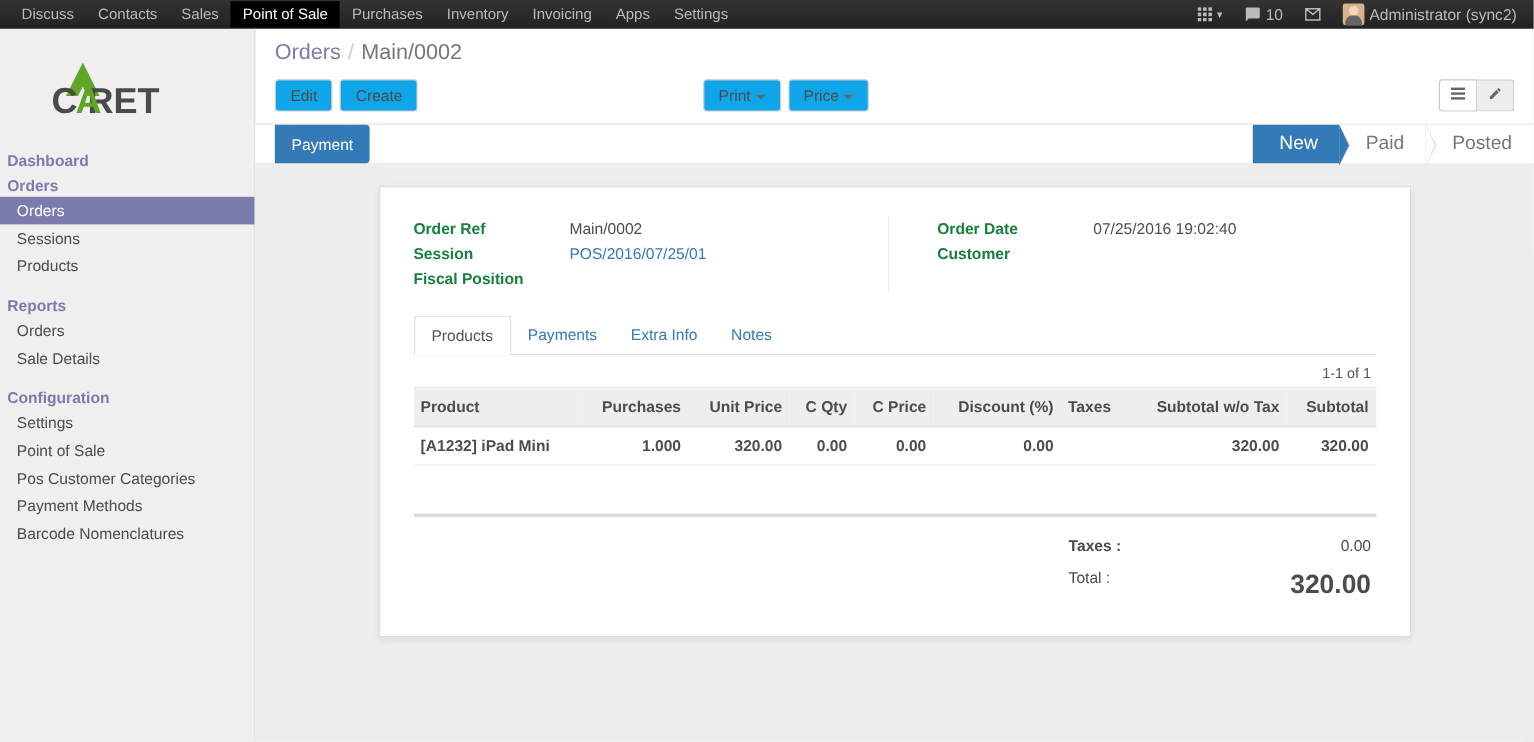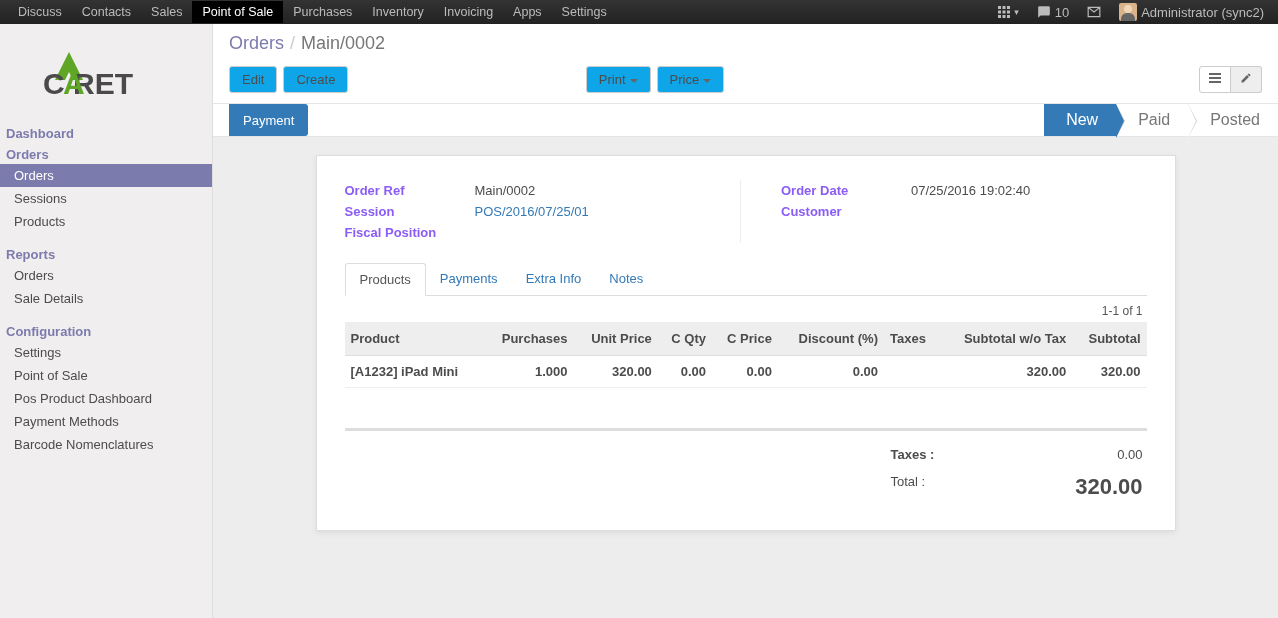--- a/index.html
+++ b/index.html
@@ -51,21 +51,21 @@
   .step.active::after { border-left-color:#337ab7; }
   .step::before { content:""; position:absolute; right:-9px; top:0; width:0; height:0; border-top:17px solid transparent; border-bottom:17px solid transparent; border-left:9px solid #ccc; z-index:1; }
   .step.last::after, .step.last::before { display:none; }
   
   
   .sheet-wrap { background:#ededed; flex:1; padding: 18px 50px 30px; overflow:auto; }
   .sheet { background:#fff; border:1px solid #ddd; box-shadow:0 2px 6px rgba(0,0,0,0.07); padding: 24px 28px; max-width:860px; margin:0 auto; }
   .form-grid { display:flex; gap:40px; }
   .form-col { flex:1; }
   .form-row { display:flex; padding: 3px 0; align-items:baseline; }
-  .form-label { width: 130px; font-weight: bold; color:#8b5cf6; font-size:13px; }
+  .form-label { width: 130px; font-weight: bold; color:#15803d; font-size:13px; }
   .form-val { color:#4c4c4c; }
   .form-val a { color:#337ab7; text-decoration:none; }
   .form-divider { border-right:1px solid #eee; padding-right:30px; }
   
   
   .tabs { border-bottom:1px solid #ddd; margin-top:20px; display:flex; }
   .tab { padding:8px 14px; cursor:pointer; color:#337ab7; font-size:13px; }
   .tab.active { border:1px solid #ddd; border-bottom:1px solid #fff; border-radius:3px 3px 0 0; margin-bottom:-1px; color:#555; background:#fff; }
   
   .pager { text-align:right; padding:8px 4px 4px; color:#555; font-size:12px; }
@@ -145,21 +145,21 @@
       <div class="side-header">Orders</div>
       <div class="side-link active">Orders</div>
       <div class="side-link">Sessions</div>
       <div class="side-link">Products</div>
       <div class="side-header" style="margin-top:10px;">Reports</div>
       <div class="side-link">Orders</div>
       <div class="side-link">Sale Details</div>
       <div class="side-header" style="margin-top:10px;">Configuration</div>
       <div class="side-link">Settings</div>
       <div class="side-link">Point of Sale</div>
-      <div class="side-link">Pos Product Dashboard</div>
+      <div class="side-link">Pos Customer Categories</div>
       <div class="side-link">Payment Methods</div>
       <div class="side-link">Barcode Nomenclatures</div>
     </div>
   </div>
 
   <div class="main">
     <div class="breadcrumb-row">
       <div class="breadcrumb">
         <a href="#">Orders</a><span class="sep">/</span><span>Main/0002</span>
       </div>

